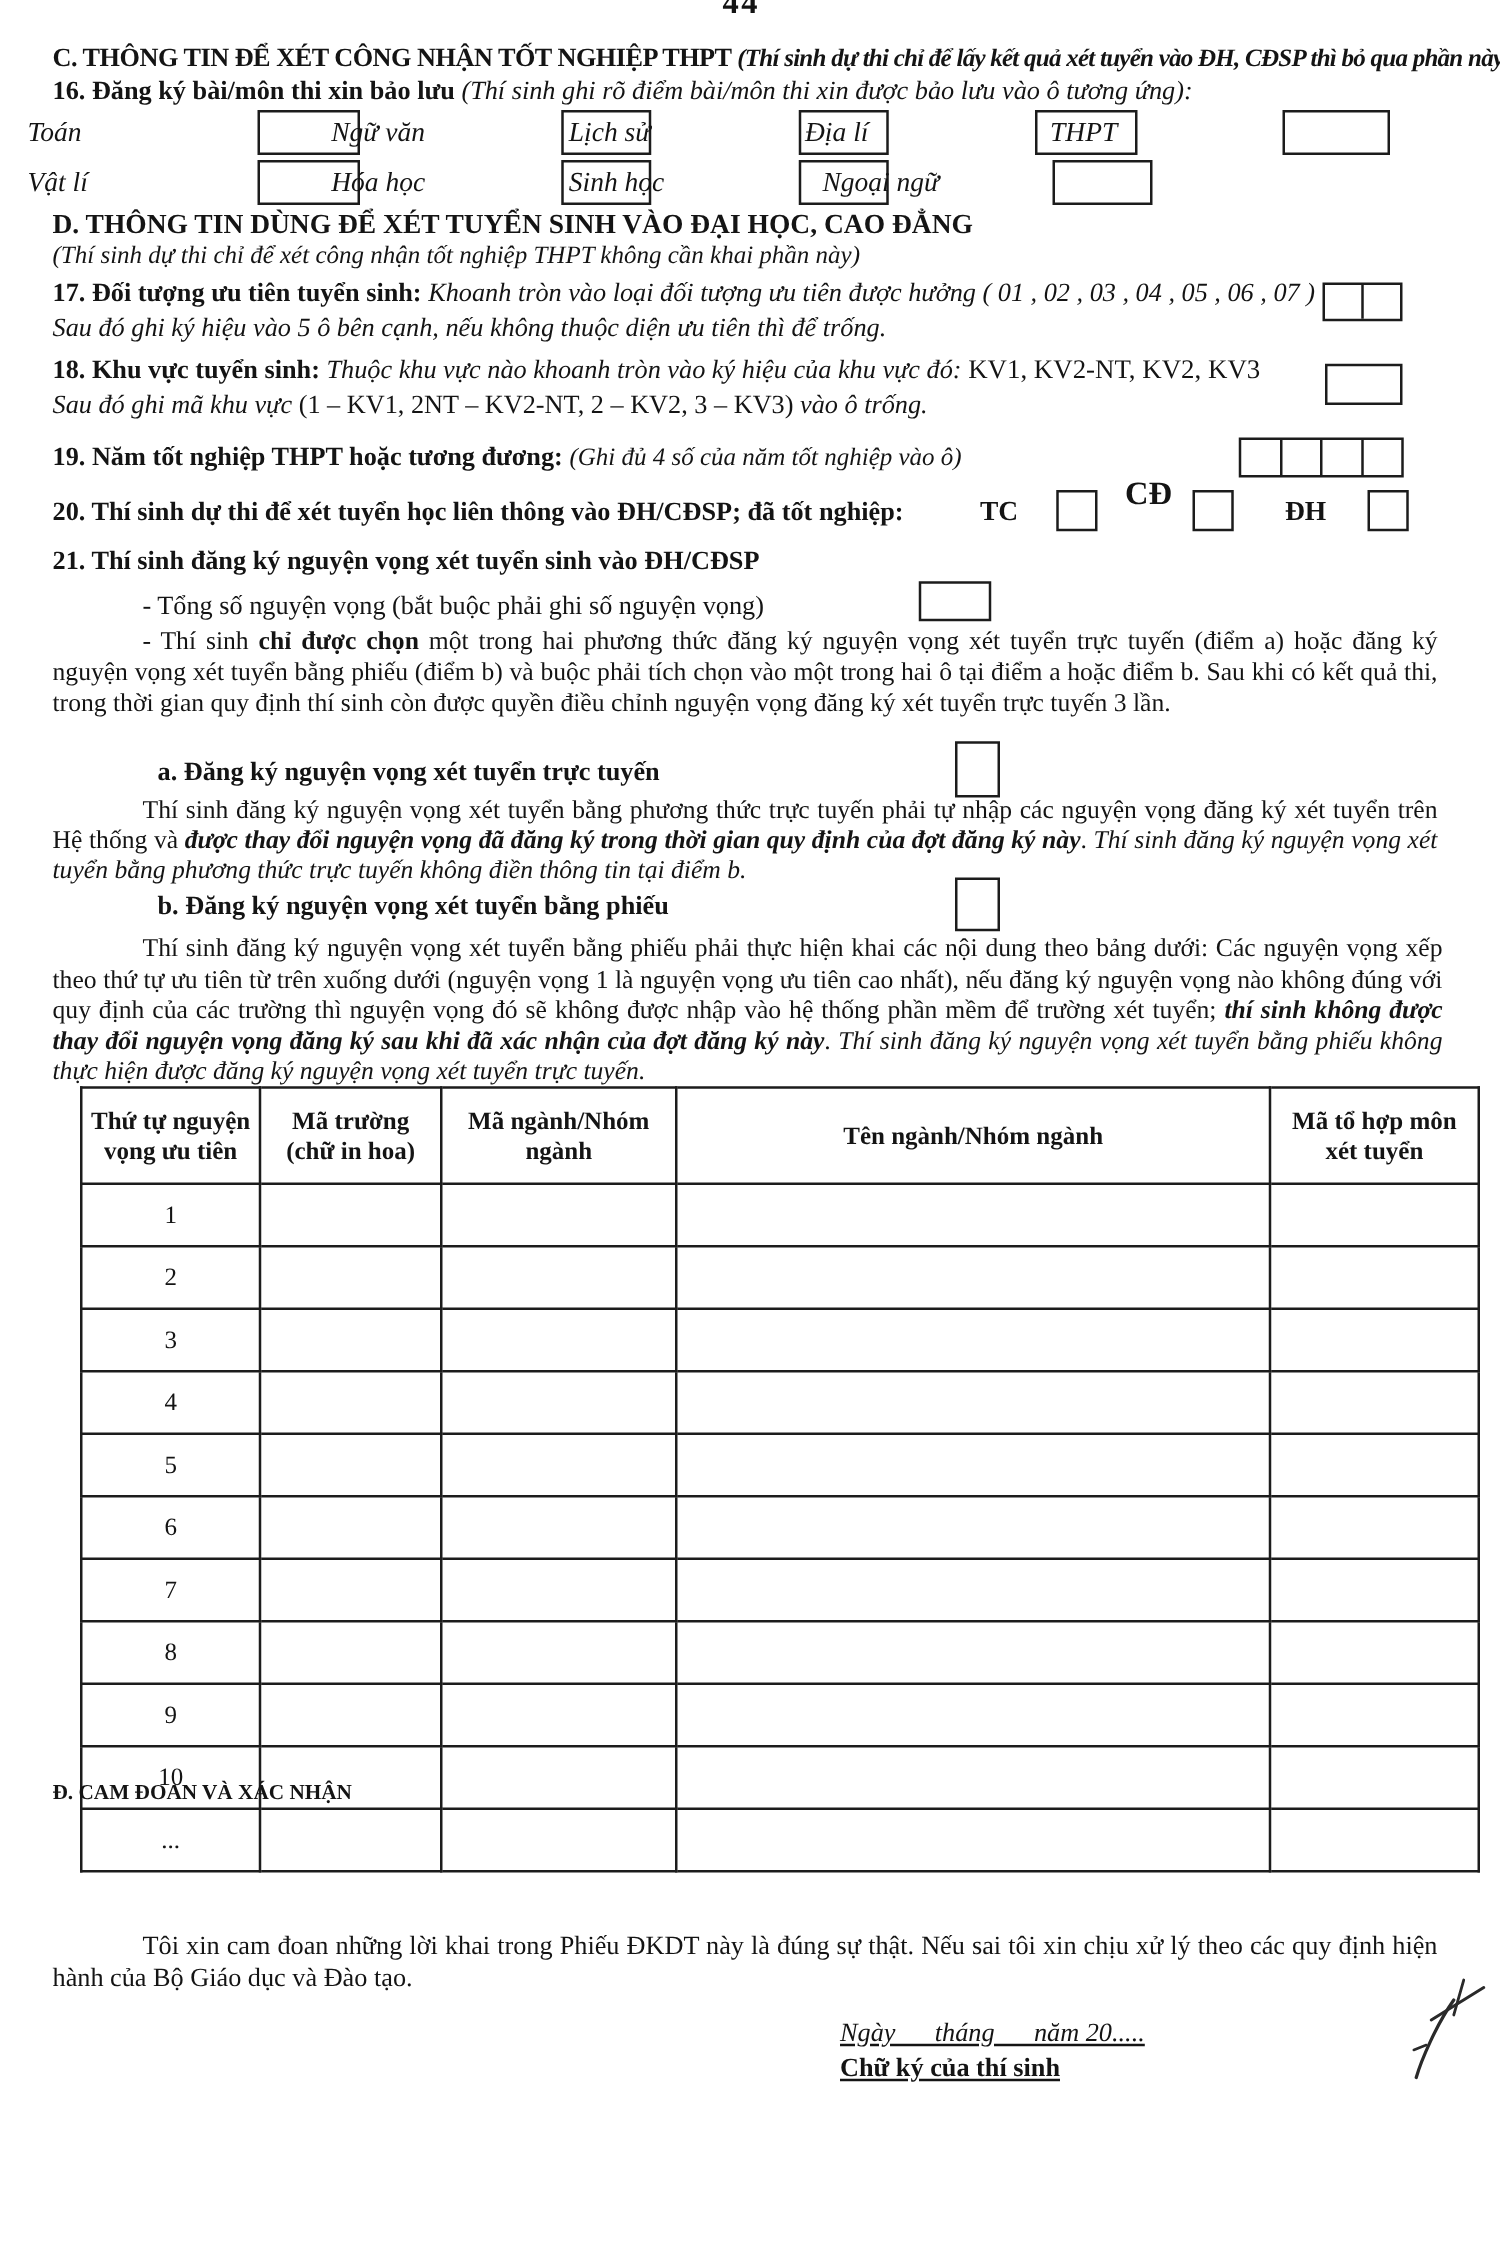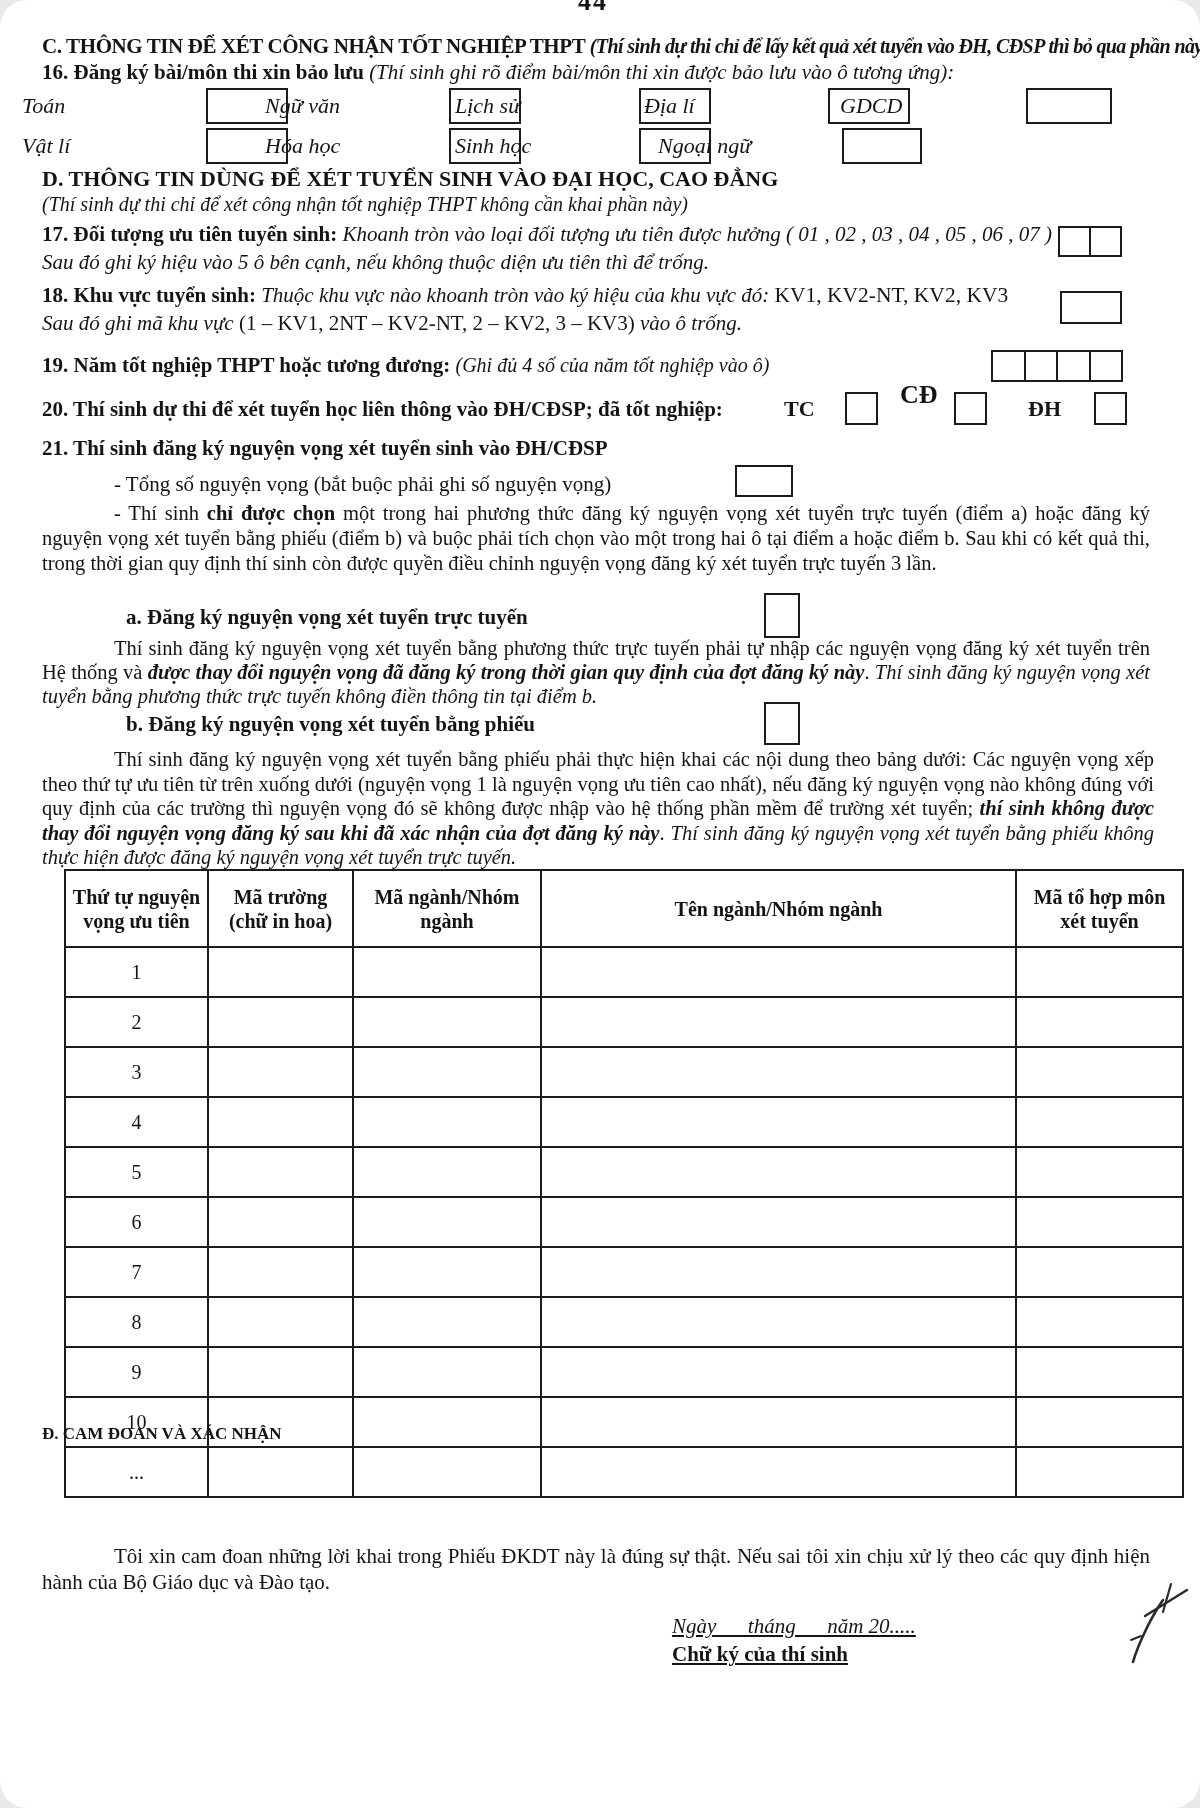--- a/index.html
+++ b/index.html
@@ -1,19 +1,19 @@
 <!DOCTYPE html>
 <html><head>
 <meta charset="utf-8">
 <style>
   html,body{margin:0;padding:0;background:#e8e8e8;}
   .page{
     position:relative; width:1200px; height:1808px; background:#ffffff;
     margin:0 auto; overflow:hidden;
-    font-family:"Liberation Serif","DejaVu Serif",serif; color:#141414;border-radius:27px;
+    font-family:"Liberation Serif","DejaVu Serif",serif; color:#141414;
   }
   .abs{position:absolute;}
   .b{font-weight:bold;}
   .i{font-style:italic;text-align:right;}
   .bi{font-weight:bold;font-style:italic;}
   .nw{white-space:nowrap;}
   .pagenum{position:absolute; top:-13px; left:578px; font-size:26px; font-weight:bold; letter-spacing:2px;}
   .sec-head{font-size:21px; font-weight:bold; letter-spacing:-0.4px;}
   .itemline{font-size:21px;}
   .note{font-size:20px;}
@@ -45,21 +45,21 @@
   </div>
 
   <div class="sub-label" style="left:22px;  top:88px;">Toán</div>
   <div class="box" style="left:206px; top:88px; width:82px; height:36px;"></div>
   <div class="sub-label" style="left:265px; top:88px;">Ngữ văn</div>
   <div class="box" style="left:449px; top:88px; width:72px; height:36px;"></div>
   <div class="sub-label" style="left:455px; top:88px;">Lịch sử</div>
   <div class="box" style="left:639px; top:88px; width:72px; height:36px;"></div>
   <div class="sub-label" style="left:644px; top:88px;">Địa lí</div>
   <div class="box" style="left:828px; top:88px; width:82px; height:36px;"></div>
-  <div class="sub-label" style="left:840px; top:88px;">GDCD</div>
+  <div class="sub-label" style="left:840px; top:88px;">THPT</div>
   <div class="box" style="left:1026px; top:88px; width:86px; height:36px;"></div>
 
   <div class="sub-label" style="left:22px;  top:128px;">Vật lí</div>
   <div class="box" style="left:206px; top:128px; width:82px; height:36px;"></div>
   <div class="sub-label" style="left:265px; top:128px;">Hóa học</div>
   <div class="box" style="left:449px; top:128px; width:72px; height:36px;"></div>
   <div class="sub-label" style="left:455px; top:128px;">Sinh học</div>
   <div class="box" style="left:639px; top:128px; width:72px; height:36px;"></div>
   <div class="sub-label" style="left:658px; top:128px;">Ngoại ngữ</div>
   <div class="box" style="left:842px; top:128px; width:80px; height:36px;"></div>

